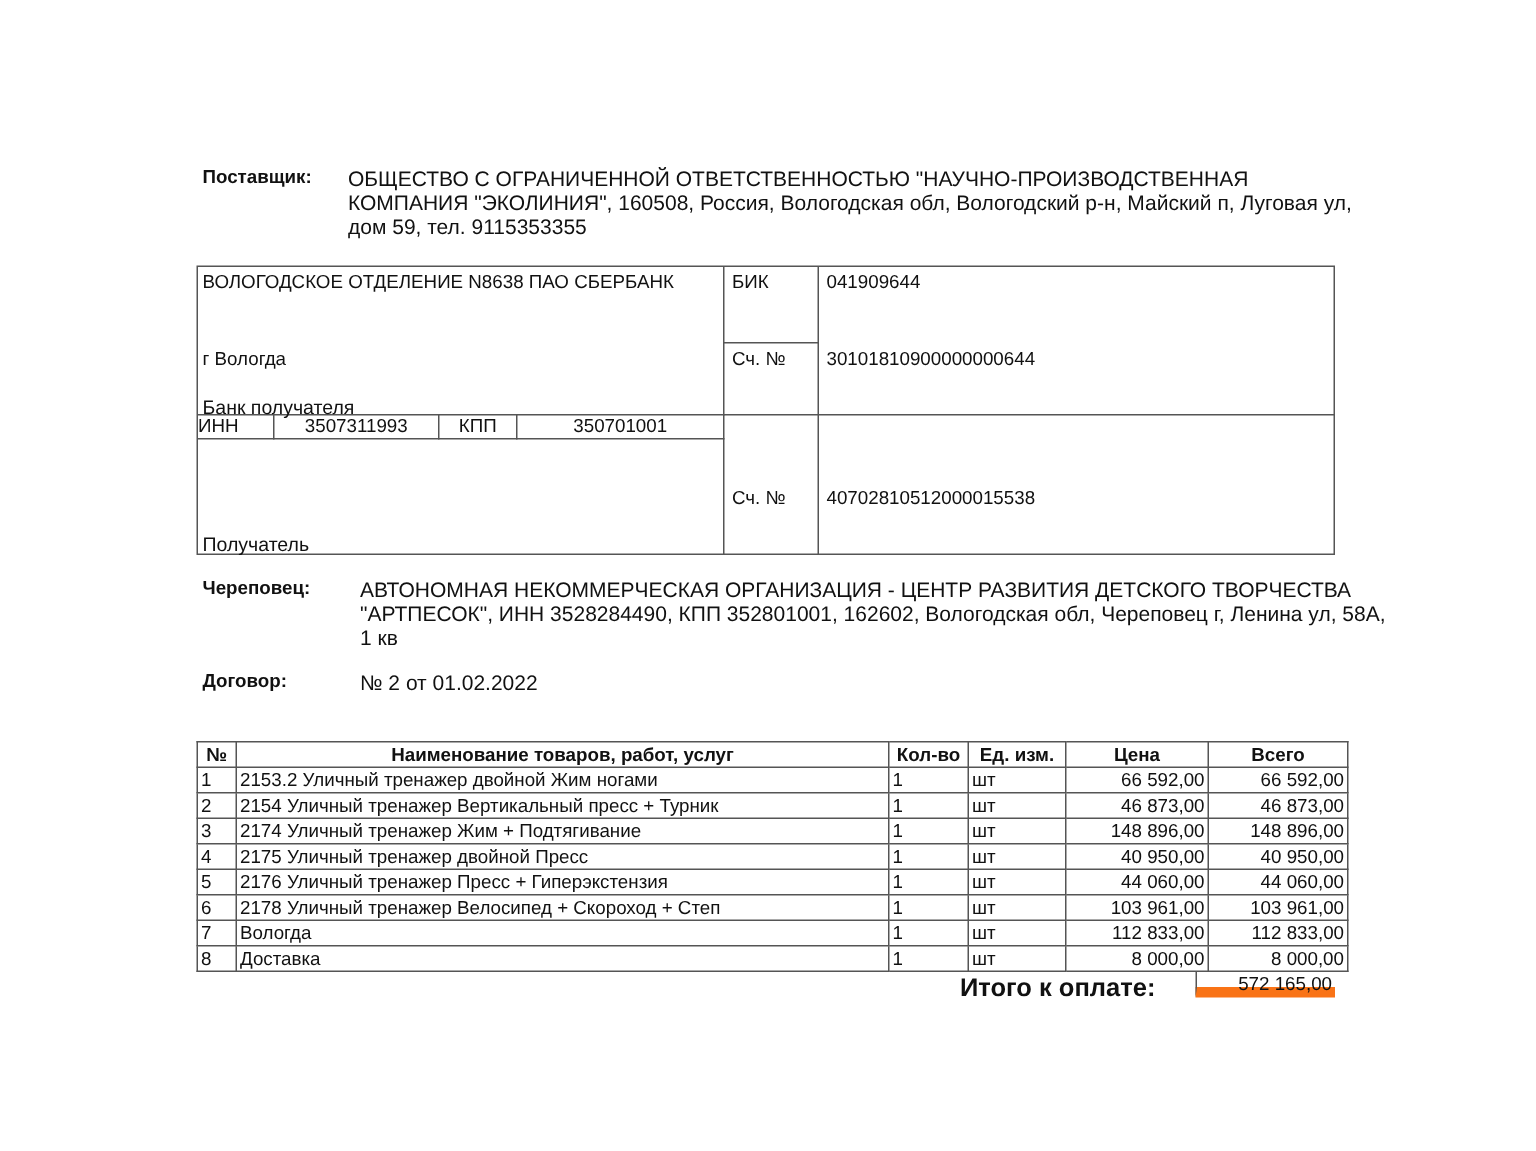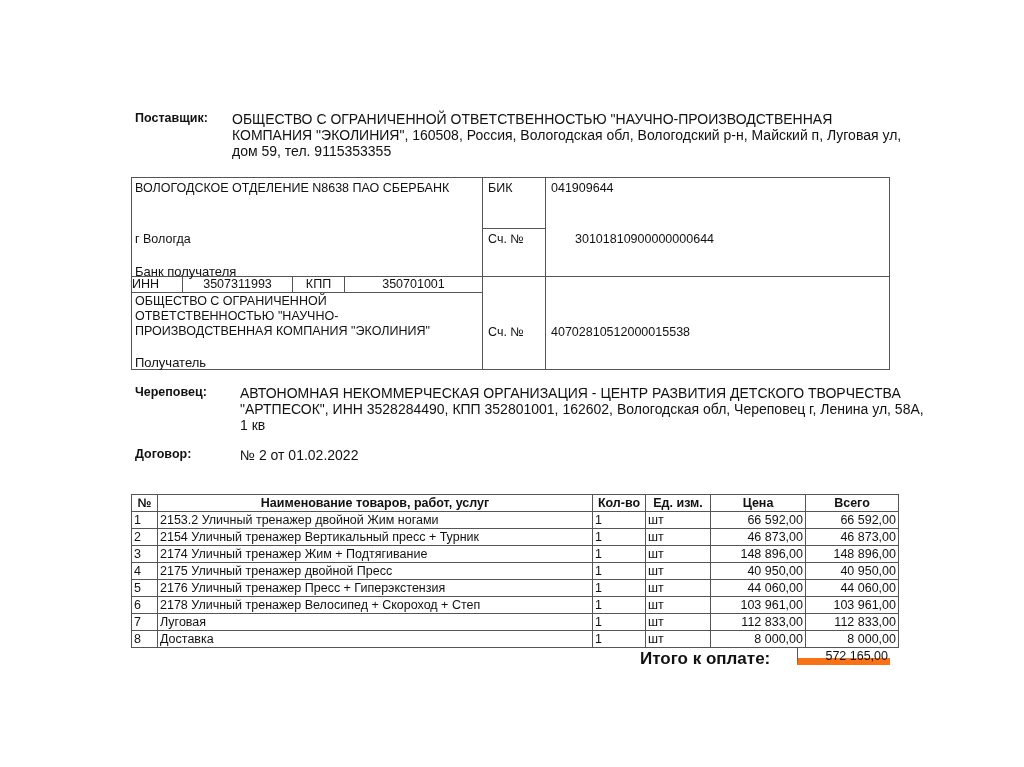--- a/index.html
+++ b/index.html
@@ -61,32 +61,27 @@
   <div class="bline-v" style="left:160px; top:98px; height:17px;"></div>
   <div class="bline-v" style="left:212px; top:98px; height:17px;"></div>
 
   <div class="btext" style="left:3px; top:3px;">ВОЛОГОДСКОЕ ОТДЕЛЕНИЕ N8638 ПАО СБЕРБАНК</div>
   <div class="btext" style="left:3px; top:54px;text-align:right;">г Вологда</div>
   <div class="bsmall" style="left:3px; top:86px;">Банк получателя</div>
 
   <div class="btext" style="left:356px; top:3px;">БИК</div>
   <div class="btext" style="left:419px; top:3px;">041909644</div>
   <div class="btext" style="left:356px; top:54px;">Сч. №</div>
-  <div class="btext" style="left:419px; top:54px;margin-left:24px;">30101810900000000644</div>
+  <div class="btext" style="left:419px; top:54px;">30101810900000000644</div>
 
   <div class="btext" style="left:0; width:50px; text-align:left; top:99px;">ИНН</div>
   <div class="btext" style="left:51px; width:109px; text-align:center; top:99px;">3507311993</div>
   <div class="btext" style="left:161px; width:51px; text-align:center; top:99px;">КПП</div>
   <div class="btext" style="left:213px; width:137px; text-align:center; top:99px;">350701001</div>
 
-  <div class="btext" style="left:3px; top:116px; line-height:15px;">
-    <div>ОБЩЕСТВО С ОГРАНИЧЕННОЙ</div>
-    <div>ОТВЕТСТВЕННОСТЬЮ "НАУЧНО-</div>
-    <div>ПРОИЗВОДСТВЕННАЯ КОМПАНИЯ "ЭКОЛИНИЯ"</div>
-  </div>
   <div class="bsmall" style="left:3px; top:177px;">Получатель</div>
 
   <div class="btext" style="left:356px; top:147px;">Сч. №</div>
   <div class="btext" style="left:419px; top:147px;">40702810512000015538</div>
 </div>
 
 <div class="abs label-bold" style="left:135px; top:385px;">Череповец:</div>
 <div class="abs party-text" style="left:240px; top:385px;">
   <div>АВТОНОМНАЯ НЕКОММЕРЧЕСКАЯ ОРГАНИЗАЦИЯ - ЦЕНТР РАЗВИТИЯ ДЕТСКОГО ТВОРЧЕСТВА</div>
   <div>"АРТПЕСОК", ИНН 3528284490, КПП 352801001, 162602, Вологодская обл, Череповец г, Ленина ул, 58А,</div>
@@ -151,21 +146,21 @@
       <tr>
         <td class="left">6</td>
         <td class="left">2178 Уличный тренажер Велосипед + Скороход + Степ</td>
         <td class="left">1</td>
         <td class="left">шт</td>
         <td class="num">103 961,00</td>
         <td class="num">103 961,00</td>
       </tr>
       <tr>
         <td class="left">7</td>
-        <td class="left">Луговая</td>
+        <td class="left">Вологда</td>
         <td class="left">1</td>
         <td class="left">шт</td>
         <td class="num">112 833,00</td>
         <td class="num">112 833,00</td>
       </tr>
       <tr>
         <td class="left">8</td>
         <td class="left">Доставка</td>
         <td class="left">1</td>
         <td class="left">шт</td>

